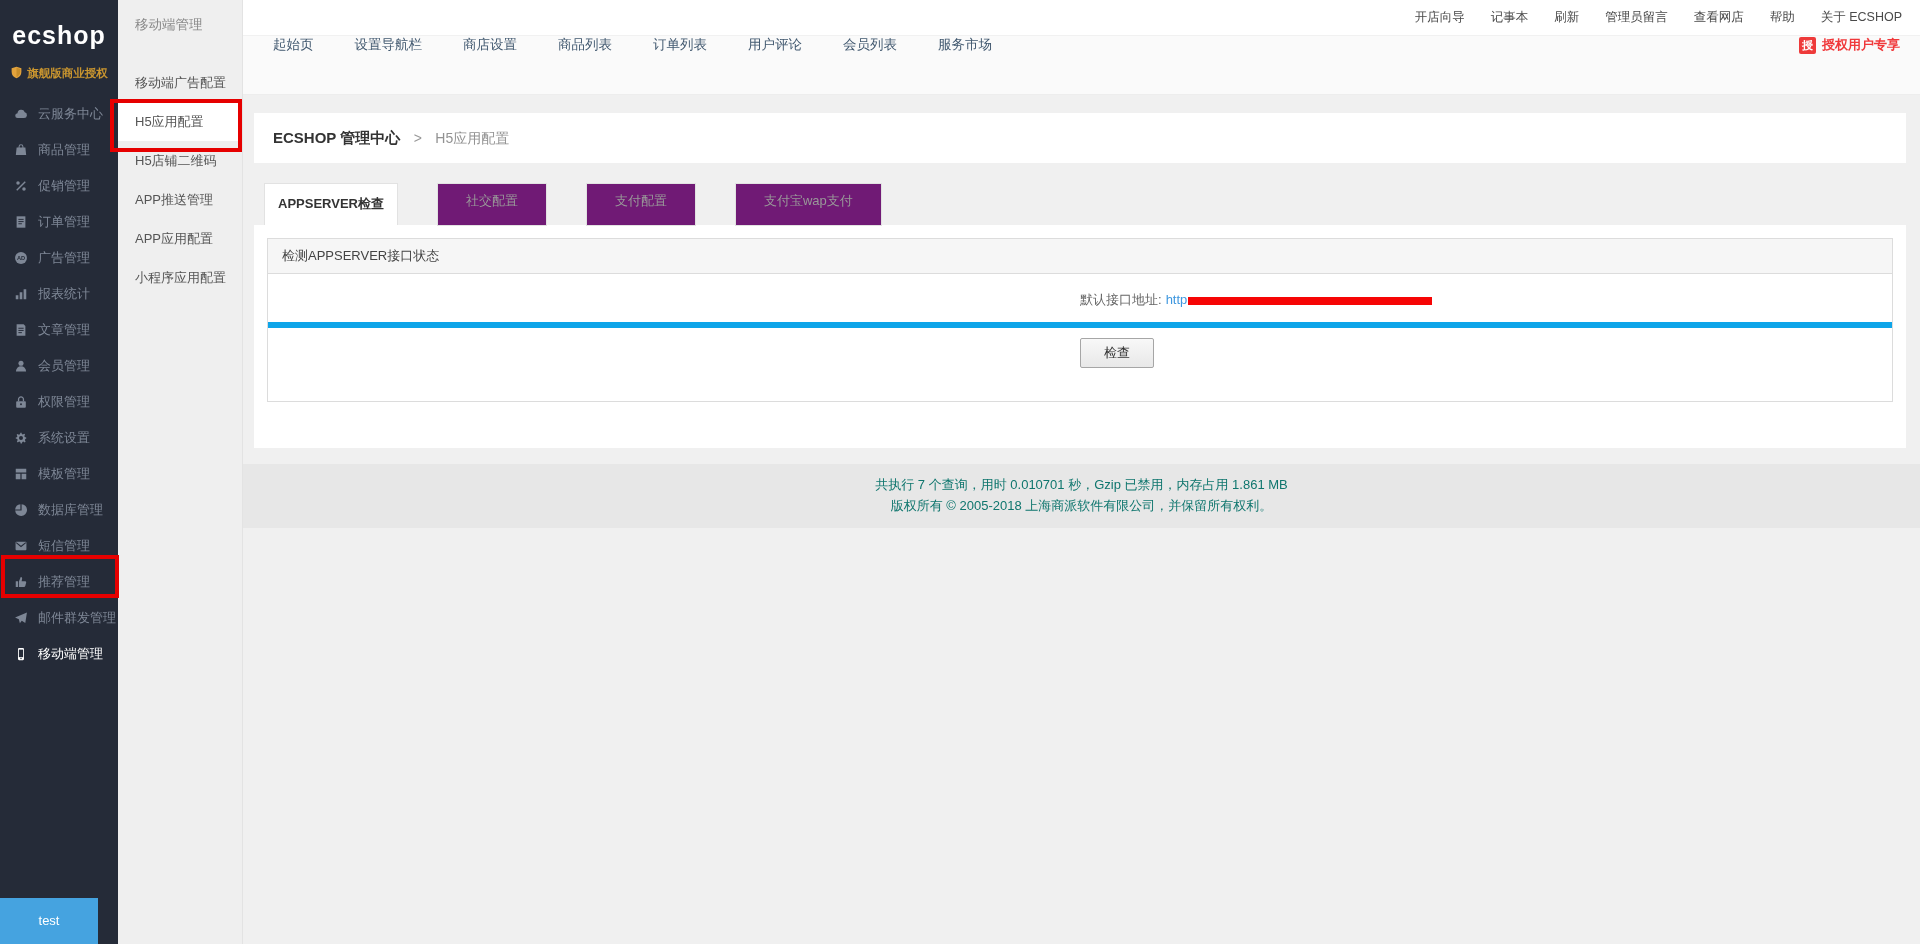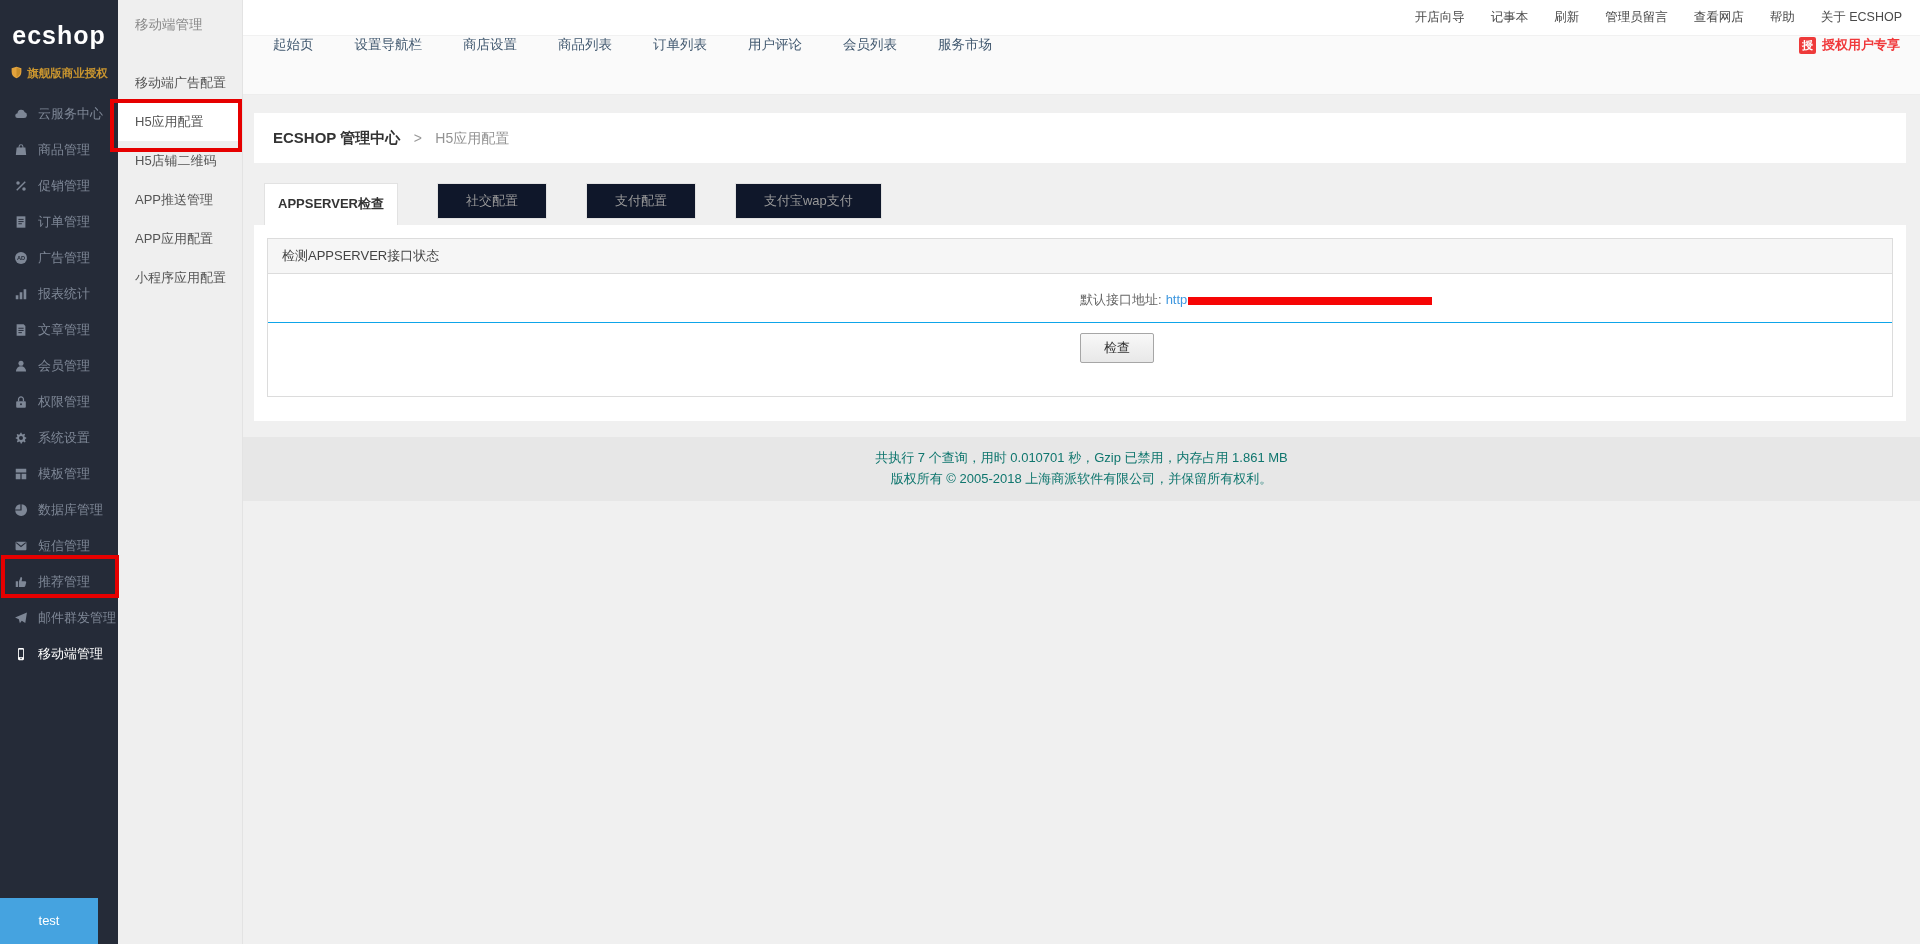--- a/index.html
+++ b/index.html
@@ -38,27 +38,27 @@
   .auth-badge { margin-left:auto; display:flex; align-items:center; gap:6px; color:#f0383a; font-weight:bold; font-size:13px; cursor:pointer; }
   .auth-badge .sq { width:17px; height:17px; background:#ee3a3a; color:#fff; font-size:11px; line-height:17px; text-align:center; border-radius:2px; font-weight:bold; }
 
   .content-wrap { padding:18px 14px 0 11px; }
   .breadcrumb-card { background:#fff; height:50px; line-height:50px; padding:0 19px; margin-bottom:20px; white-space:nowrap; }
   .bc-root { font-weight:bold; font-size:15px; color:#333; cursor:pointer; }
   .bc-sep { color:#999; margin:0 9px; font-size:14px; }
   .bc-current { color:#929292; font-size:14px; }
 
   .tabs { display:flex; gap:39px; padding-left:10px; align-items:flex-start; height:42px; }
-  .tab { height:36px; line-height:34px; padding:0 28px; background:#0f172a; border:1px solid #e2e2e2; color:#999; font-size:13px; cursor:pointer; white-space:nowrap; }
+  .tab { height:43px; line-height:34px; padding:0 28px; background:#701a75; border:1px solid #e2e2e2; color:#999; font-size:13px; cursor:pointer; white-space:nowrap; }
   .tab.active { height:42px; line-height:40px; background:#fff; border-bottom:none; color:#333; font-weight:bold; padding:0 13px; }
 
-  .card { background:#fff; padding:13px 13px 24px; }
+  .card { background:#fff; padding:13px 13px 46px; }
   .inner-box { border:1px solid #dcdcdc; }
   .inner-head { background:#f6f6f6; border-bottom:1px solid #dcdcdc; padding:8px 14px; font-size:13px; color:#444; }
-  .row-addr { border-bottom:1px solid #0ea5e9; padding:17px 0 13px; font-size:13px; color:#666; white-space:nowrap; }
+  .row-addr { border-bottom:6px solid #0ea5e9; padding:17px 0 13px; font-size:13px; color:#666; white-space:nowrap; }
   .row-addr .line { padding-left:50%; }
   .addr-link { color:#3e97df; text-decoration:none; margin-left:4px; cursor:pointer; }
   .redact-bar { display:inline-block; width:244px; height:8px; background:#f60505; vertical-align:-1px; margin-left:1px; }
   .row-btn { padding:10px 0 33px; }
   .row-btn .btn-wrap { padding-left:50%; }
   .check-btn { font-size:13px; color:#333; padding:5px 23px; border:1px solid #a6a6a6; border-radius:2px; background:linear-gradient(#f8f8f8,#e8e8e8); cursor:pointer; font-family:inherit; }
 
   .footer { margin:16px -14px 0 -11px; background:#e7e7e7; text-align:center; padding:10px 0 12px; color:#0f766e; font-size:13px; line-height:21px; }
 
   

